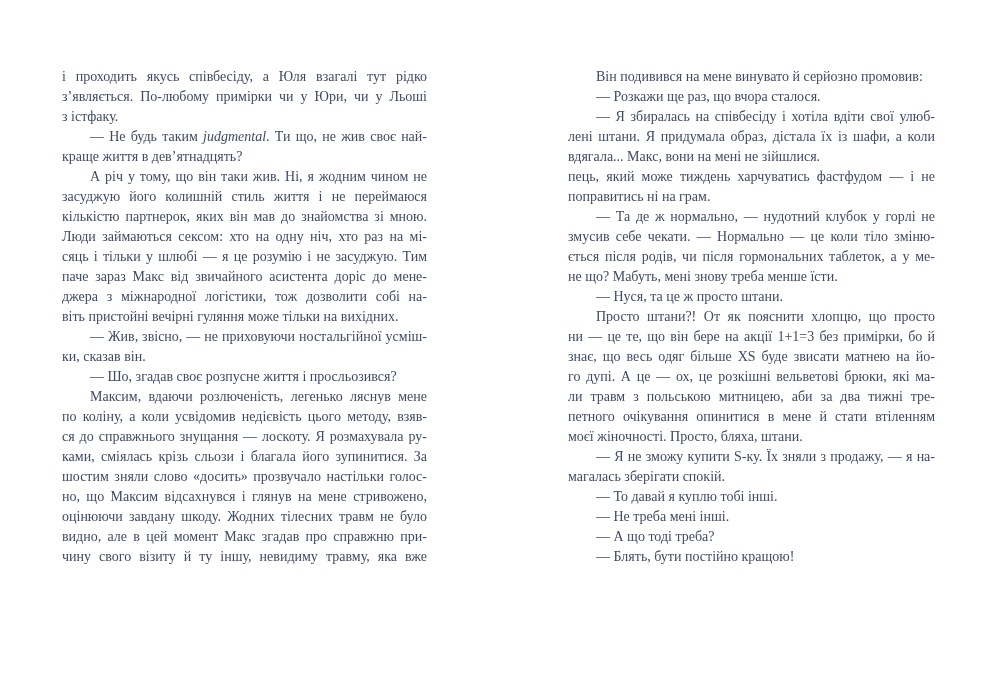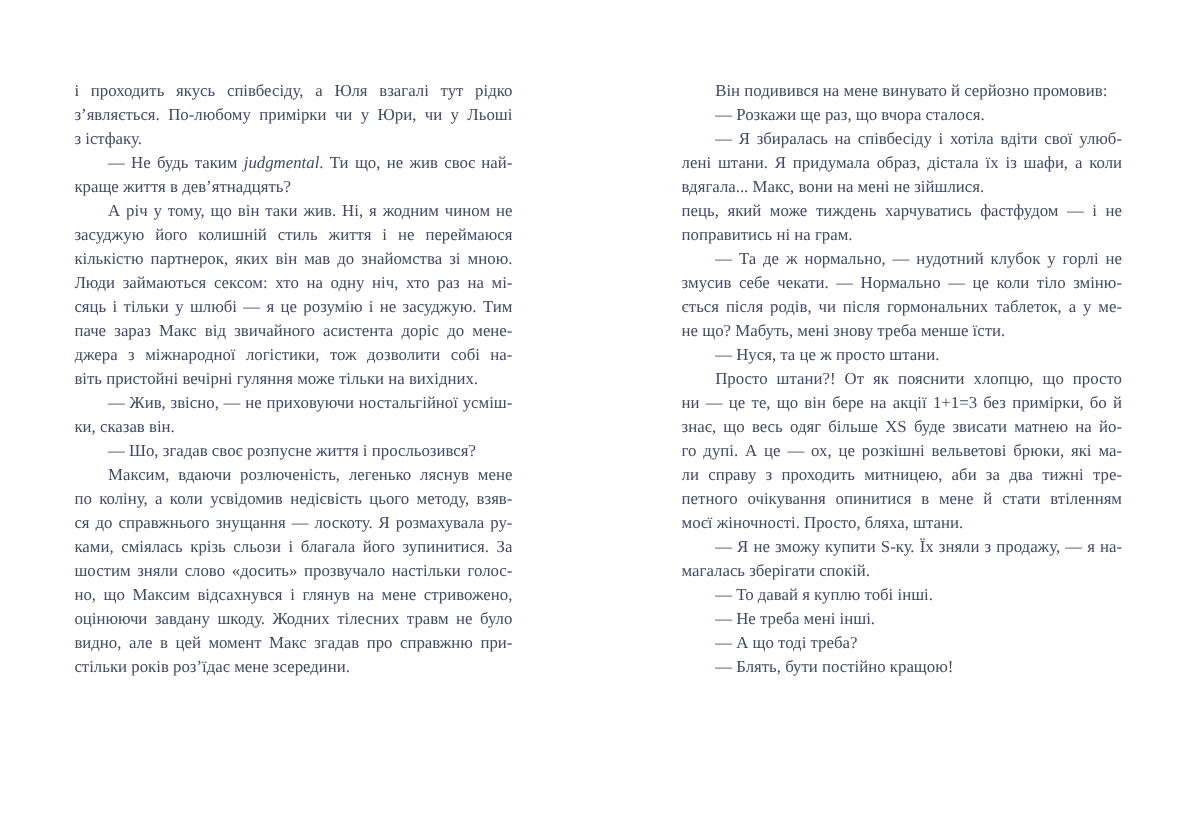--- a/index.html
+++ b/index.html
@@ -75,41 +75,42 @@
       <div class="line last">ки, сказав він.</div>
       <div class="line last indent">— Шо, згадав своє розпусне життя і просльозився?</div>
       <div class="line indent">Максим, вдаючи розлюченість, легенько ляснув мене</div>
       <div class="line">по коліну, а коли усвідомив недієвість цього методу, взяв-</div>
       <div class="line">ся до справжнього знущання — лоскоту. Я розмахувала ру-</div>
       <div class="line">ками, сміялась крізь сльози і благала його зупинитися. За</div>
       <div class="line">шостим зняли слово «досить» прозвучало настільки голос-</div>
       <div class="line">но, що Максим відсахнувся і глянув на мене стривожено,</div>
       <div class="line">оцінюючи завдану шкоду. Жодних тілесних травм не було</div>
       <div class="line">видно, але в цей момент Макс згадав про справжню при-</div>
+      <div class="line">чину свого візиту й ту іншу, невидиму травму, яка вже</div>
       <div class="line last">стільки років роз’їдає мене зсередини.</div>
     </div>
 
   <div class="text-block right">
       <div class="line last indent">Він подивився на мене винувато й серйозно промовив:</div>
       <div class="line last indent">— Розкажи ще раз, що вчора сталося.</div>
       <div class="line indent">— Я збиралась на співбесіду і хотіла вдіти свої улюб-</div>
       <div class="line">лені штани. Я придумала образ, дістала їх із шафи, а коли</div>
       <div class="line last">вдягала... Макс, вони на мені не зійшлися.</div>
       <div class="line">пець, який може тиждень харчуватись фастфудом — і не</div>
       <div class="line last">поправитись ні на грам.</div>
       <div class="line indent">— Та де ж нормально, — нудотний клубок у горлі не</div>
       <div class="line">змусив себе чекати. — Нормально — це коли тіло зміню-</div>
       <div class="line">ється після родів, чи після гормональних таблеток, а у ме-</div>
       <div class="line last">не що? Мабуть, мені знову треба менше їсти.</div>
       <div class="line last indent">— Нуся, та це ж просто штани.</div>
       <div class="line indent">Просто штани?! От як пояснити хлопцю, що просто шта-</div>
       <div class="line">ни — це те, що він бере на акції 1+1=3 без примірки, бо й так</div>
       <div class="line">знає, що весь одяг більше XS буде звисати матнею на йо-</div>
       <div class="line">го дупі. А це — ох, це розкішні вельветові брюки, які ма-</div>
-      <div class="line">ли справу з проходить митницею, аби за два тижні тре-</div>
+      <div class="line">ли травм з польською митницею, аби за два тижні тре-</div>
       <div class="line">петного очікування опинитися в мене й стати втіленням</div>
       <div class="line last">моєї жіночності. Просто, бляха, штани.</div>
       <div class="line indent">— Я не зможу купити S-ку. Їх зняли з продажу, — я на-</div>
       <div class="line last">магалась зберігати спокій.</div>
       <div class="line last indent">— То давай я куплю тобі інші.</div>
       <div class="line last indent">— Не треба мені інші.</div>
       <div class="line last indent">— А що тоді треба?</div>
       <div class="line last indent">— Блять, бути постійно кращою!</div>
     </div>
 

